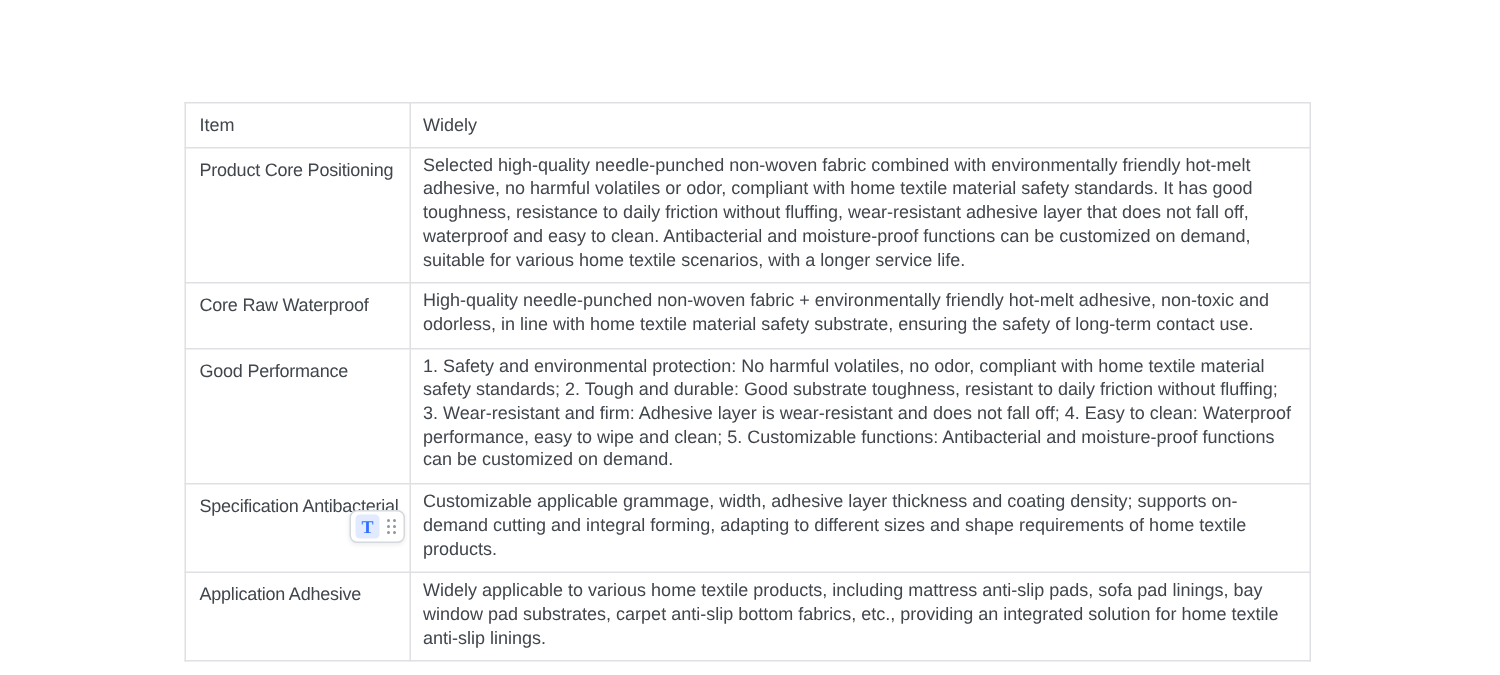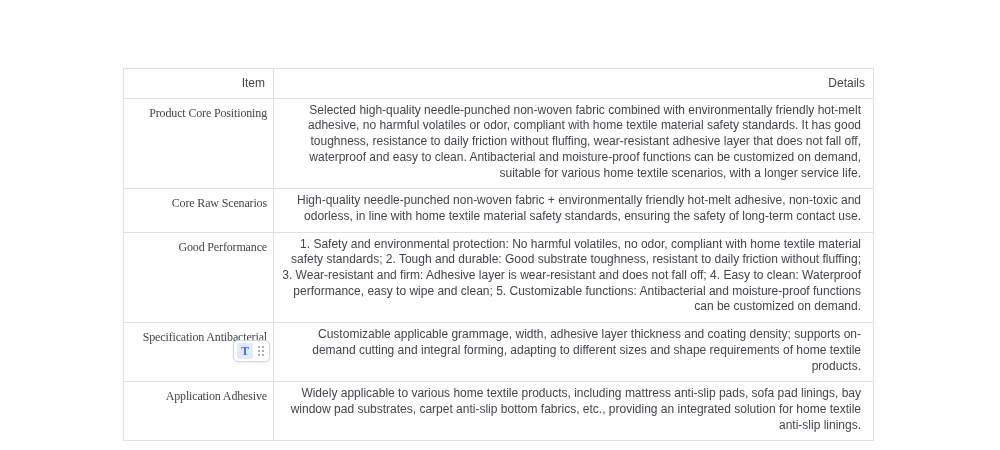--- a/index.html
+++ b/index.html
@@ -21,26 +21,26 @@
     border-collapse: collapse;
     table-layout: fixed;
     font-size: 12px;
     line-height: 15.7px;
   }
   .doc-table col.c-item { width: 150px; }
   .doc-table col.c-details { width: 600px; }
   .doc-table th, .doc-table td {
     border: 1px solid #dee0e3;
     vertical-align: top;
-    text-align: right;
+    text-align: left;
     font-weight: 400;
     background: #ffffff;
   }
   .doc-table th { padding: 7px 8px 6px 9px; }
-  .doc-table td.item-cell { padding: 7px 6px 7px 9px; letter-spacing: -0.15px; font-family: Liberation Serif, serif; }
+  .doc-table td.item-cell { padding: 7px 6px 7px 9px; letter-spacing: -0.15px; }
   .doc-table td.details-cell { padding: 4px 12px 7px 8px; }
   .doc-table th.details-head { padding-left: 8px; }
 
   
   .cell-widget {
     position: absolute;
     left: 233px;
     top: 340px;
     height: 22px;
     background: #ffffff;
@@ -97,39 +97,39 @@
     <colgroup>
       <col class="c-item">
       <col class="c-details">
     </colgroup>
     <thead>
       <tr>
         <th>
           <span>Item</span>
         </th>
         <th class="details-head">
-          <span>Details</span>
+          <span>Widely</span>
         </th>
       </tr>
     </thead>
     <tbody>
       <tr>
         <td class="item-cell">
           <span>Product Core Positioning</span>
         </td>
         <td class="details-cell">
           <span>Selected high-quality needle-punched non-woven fabric combined with environmentally friendly hot-melt adhesive, no harmful volatiles or odor, compliant with home textile material safety standards. It has good toughness, resistance to daily friction without fluffing, wear-resistant adhesive layer that does not fall off, waterproof and easy to clean. Antibacterial and moisture-proof functions can be customized on demand, suitable for various home textile scenarios, with a longer service life.</span>
         </td>
       </tr>
       <tr>
         <td class="item-cell">
-          <span>Core Raw Scenarios</span>
+          <span>Core Raw Waterproof</span>
         </td>
         <td class="details-cell">
-          <span>High-quality needle-punched non-woven fabric + environmentally friendly hot-melt adhesive, non-toxic and odorless, in line with home textile material safety standards, ensuring the safety of long-term contact use.</span>
+          <span>High-quality needle-punched non-woven fabric + environmentally friendly hot-melt adhesive, non-toxic and odorless, in line with home textile material safety substrate, ensuring the safety of long-term contact use.</span>
         </td>
       </tr>
       <tr>
         <td class="item-cell">
           <span>Good Performance</span>
         </td>
         <td class="details-cell">
           <span>1. Safety and environmental protection: No harmful volatiles, no odor, compliant with home textile material safety standards; 2. Tough and durable: Good substrate toughness, resistant to daily friction without fluffing; 3. Wear-resistant and firm: Adhesive layer is wear-resistant and does not fall off; 4. Easy to clean: Waterproof performance, easy to wipe and clean; 5. Customizable functions: Antibacterial and moisture-proof functions can be customized on demand.</span>
         </td>
       </tr>

